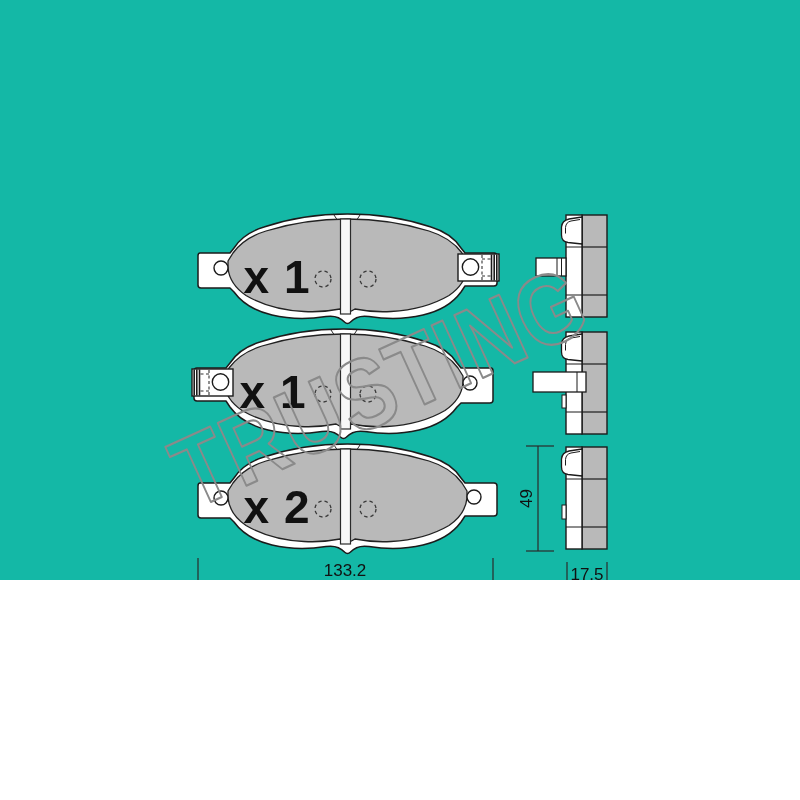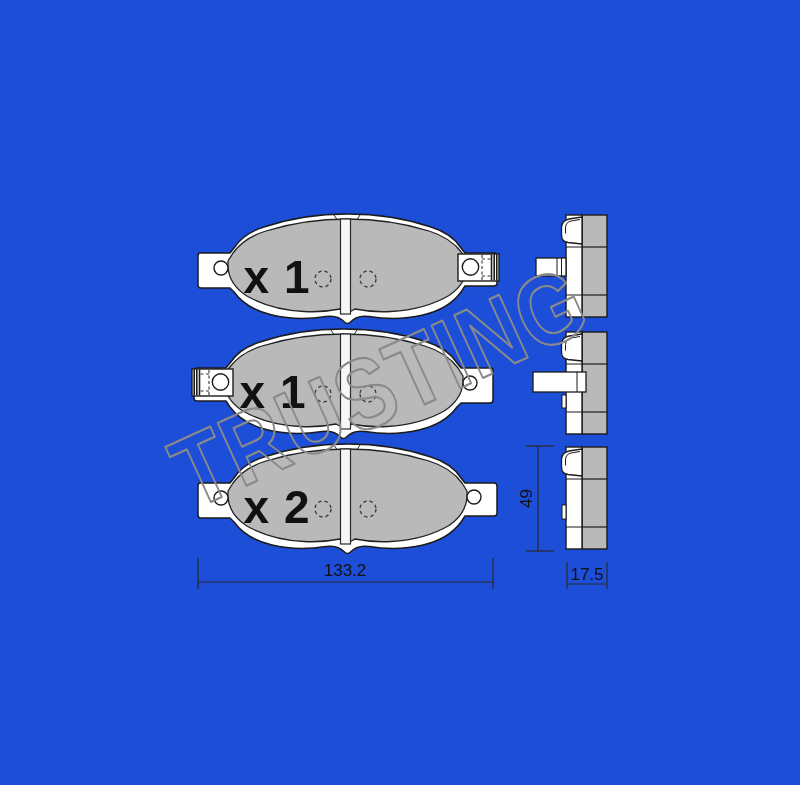--- a/index.html
+++ b/index.html
@@ -1,19 +1,19 @@
 <!DOCTYPE html>
 <html><head>
 <meta charset="utf-8">
 <style>
   html,body{margin:0;padding:0;background:#fff;}
   .canvas{
     position:relative;
-    width:800px;height:785px;
-    background:#1d4ed8;
+    width:800px;height:580px;
+    background:#14b8a6;
     font-family:"Liberation Sans", sans-serif;
     overflow:hidden;
   }
   svg text{font-family:"Liberation Sans", sans-serif;}
   .qty-label{font-size:46px;font-weight:700;fill:#111;letter-spacing:1px;}
   .dim-label{font-size:17px;fill:#111;}
   .wm{font-size:100px;font-weight:700;fill:none;letter-spacing:2px;}
 </style>
 </head>
 <body>

